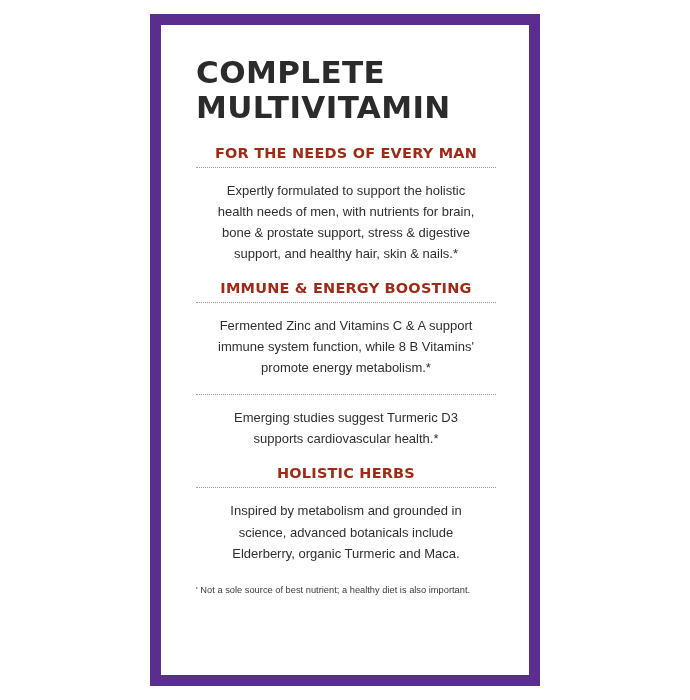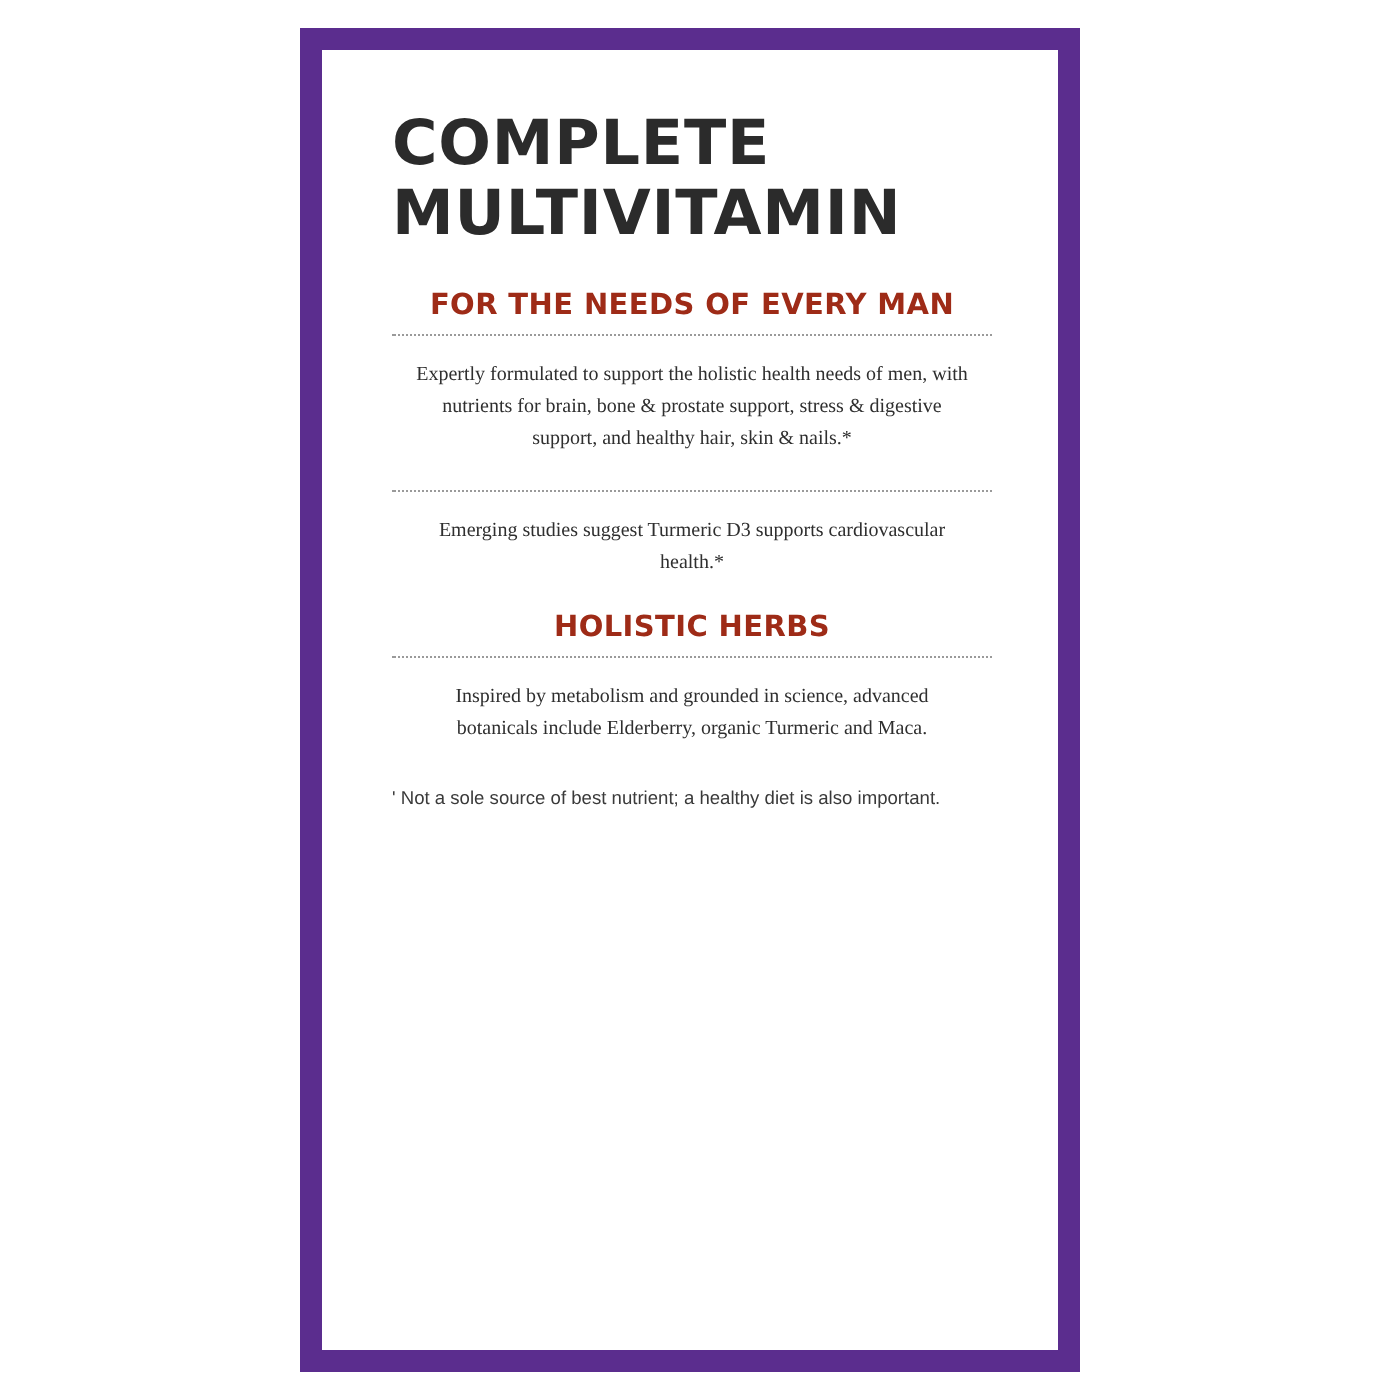--- a/index.html
+++ b/index.html
@@ -78,22 +78,22 @@
 
   .rule {
     border: 0;
     border-top: 1px dotted #9a9a9a;
     margin: 0 0 7px 0;
     height: 0;
   }
 
   .section-body {
     color: #2f2f2f;
-    font-family: Liberation Serif, serif;
-    font-size: 10px;
+    font-family: Liberation Sans, sans-serif;
+    font-size: 13px;
     line-height: 1.62;
     margin: 12px;
   }
 
   .footnote {
     margin-top: 20px;
     color: #3a3a3a;
     font-family: "Liberation Sans", sans-serif;
     font-size: 9.3px;
     line-height: 1.5;
@@ -110,20 +110,25 @@
         <span class="line">COMPLETE</span>
         <span class="line">MULTIVITAMIN</span>
       </h1>
 
       <div class="section">
         <h2 class="section-heading">FOR THE NEEDS OF EVERY MAN</h2>
         <hr class="rule">
         <p class="section-body">Expertly formulated to support the holistic health needs of men, with nutrients for brain, bone &amp; prostate support, stress &amp; digestive support, and healthy hair, skin &amp; nails.*</p>
       </div>
 
+      <div class="section">
+        <h2 class="section-heading">IMMUNE &amp; ENERGY BOOSTING</h2>
+        <hr class="rule">
+        <p class="section-body">Fermented Zinc and Vitamins C &amp; A support immune system function, while 8 B Vitamins' promote energy metabolism.*</p>
+      </div>
 
       <div class="section">
         <hr class="rule">
         <p class="section-body">Emerging studies suggest Turmeric D3 supports cardiovascular health.*</p>
       </div>
 
       <div class="section">
         <h2 class="section-heading">HOLISTIC HERBS</h2>
         <hr class="rule">
         <p class="section-body">Inspired by metabolism and grounded in science, advanced botanicals include Elderberry, organic Turmeric and Maca.</p>

